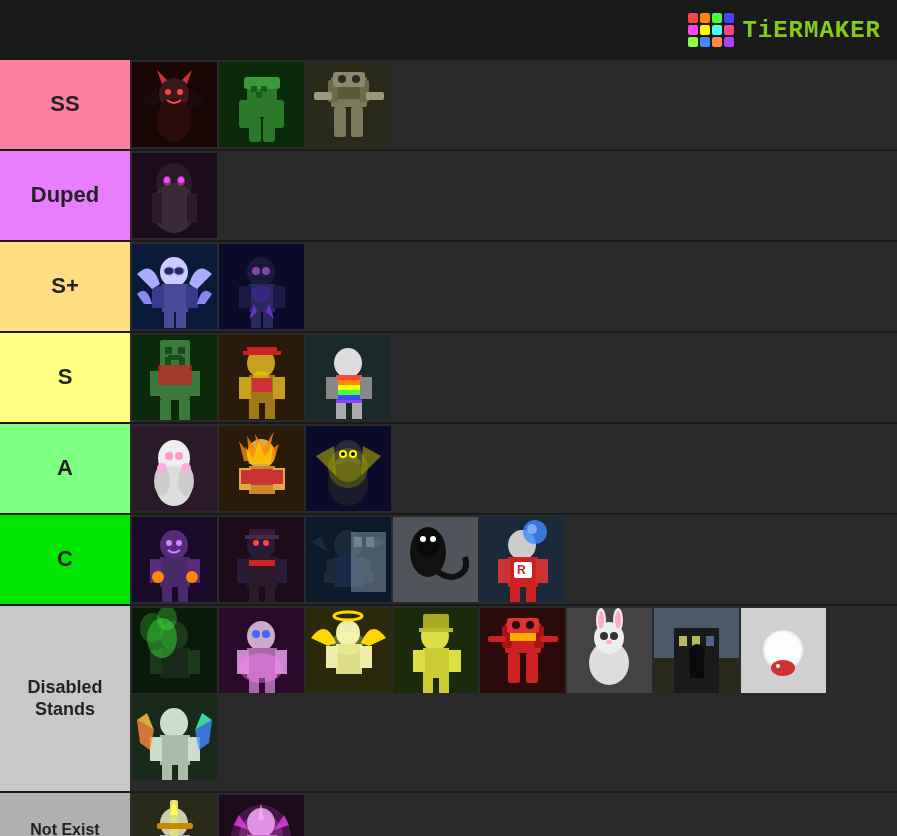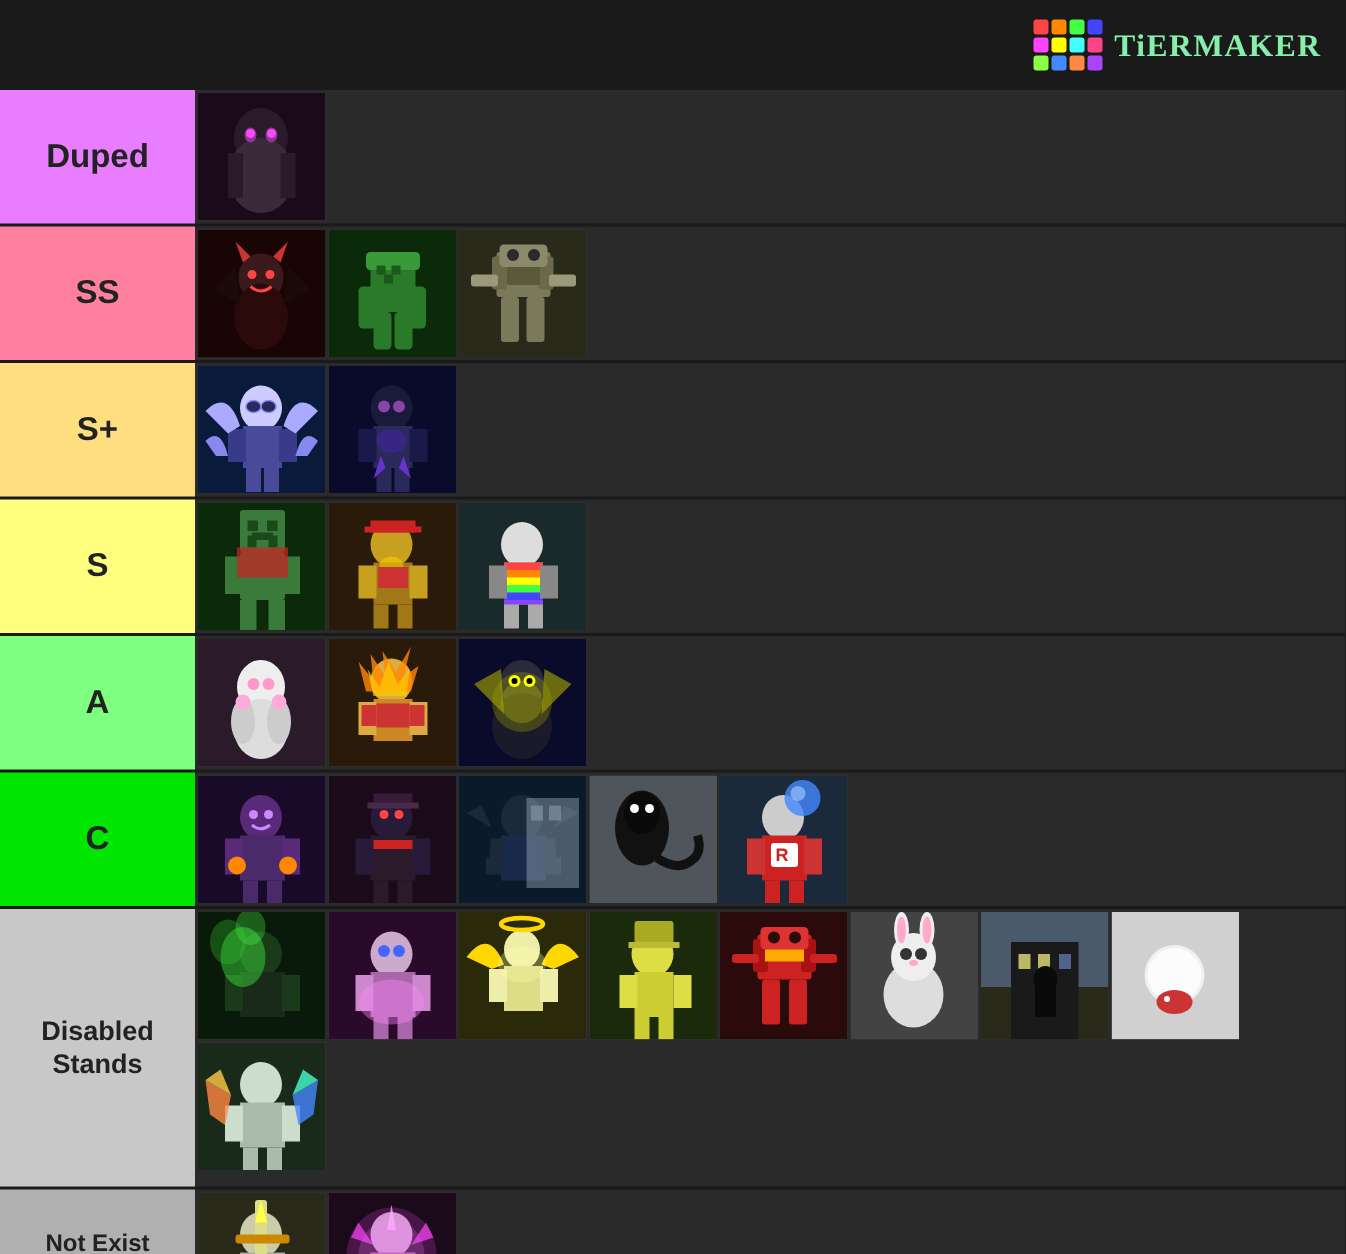--- a/index.html
+++ b/index.html
@@ -32,25 +32,25 @@
       gap: 2px;
     }
 
     .logo-cell {
       width: 10px;
       height: 10px;
       border-radius: 2px;
     }
 
     .logo-title {
-      font-size: 21px;
+      font-size: 24px;
       font-weight: 900;
-      color: #86efac;
+      color: #84cc16;
       letter-spacing: 1px;
-      font-family: Liberation Serif, serif;
+      font-family: Liberation Mono, monospace;
     }
 
     .tier-row {
       display: flex;
       min-height: 90px;
       border-bottom: 2px solid #1a1a1a;
     }
 
     .tier-label {
       width: 130px;
@@ -134,46 +134,20 @@
         <div class="logo-cell" style="background:#ff8844"></div>
         <div class="logo-cell" style="background:#aa44ff"></div>
       </div>
       <span class="logo-title">TiERMAKER</span>
     </div>
   </div>
 
   <div>
 
     <div class="tier-row">
-      <div class="tier-label" style="background:#e87eff;">
-        <span>Duped</span>
-      </div>
-      <div class="tier-items">
-        <div class="tier-item">
-          <div class="tier-item-inner">
-            <svg viewBox="0 0 85 85" xmlns="http://www.w3.org/2000/svg">
-              <rect width="85" height="85" fill="#1a0a1a"></rect>
-              <ellipse cx="42" cy="30" rx="18" ry="20" fill="#2a1a2a"></ellipse>
-              <ellipse cx="42" cy="55" rx="22" ry="25" fill="#3a2a3a"></ellipse>
-              <rect x="20" y="40" width="10" height="30" fill="#2a1a2a"></rect>
-              <rect x="55" y="40" width="10" height="30" fill="#2a1a2a"></rect>
-              <ellipse cx="35" cy="28" rx="4" ry="5" fill="#8a3a8a"></ellipse>
-              <ellipse cx="49" cy="28" rx="4" ry="5" fill="#8a3a8a"></ellipse>
-              <circle cx="35" cy="27" r="3" fill="#ff44ff"></circle>
-              <circle cx="49" cy="27" r="3" fill="#ff44ff"></circle>
-
-              <path d="M20 35 L5 20 L15 40 Z" fill="#1a0a1a"></path>
-              <path d="M65 35 L80 20 L70 40 Z" fill="#1a0a1a"></path>
-            </svg>
-          </div>
-        </div>
-      </div>
-    </div>
-
-    <div class="tier-row">
       <div class="tier-label" style="background:#ff7f9f;">
         <span>SS</span>
       </div>
       <div class="tier-items">
 
         <div class="tier-item">
           <div class="tier-item-inner">
             <svg viewBox="0 0 85 85" xmlns="http://www.w3.org/2000/svg">
               <rect width="85" height="85" fill="#1a0505"></rect>
               <ellipse cx="42" cy="32" rx="15" ry="16" fill="#3a1a1a"></ellipse>
@@ -225,20 +199,46 @@
 
               <rect x="8" y="30" width="18" height="8" fill="#9a9a7a" rx="2"></rect>
               <rect x="60" y="30" width="18" height="8" fill="#9a9a7a" rx="2"></rect>
             </svg>
           </div>
         </div>
       </div>
     </div>
 
     <div class="tier-row">
+      <div class="tier-label" style="background:#e87eff;">
+        <span>Duped</span>
+      </div>
+      <div class="tier-items">
+        <div class="tier-item">
+          <div class="tier-item-inner">
+            <svg viewBox="0 0 85 85" xmlns="http://www.w3.org/2000/svg">
+              <rect width="85" height="85" fill="#1a0a1a"></rect>
+              <ellipse cx="42" cy="30" rx="18" ry="20" fill="#2a1a2a"></ellipse>
+              <ellipse cx="42" cy="55" rx="22" ry="25" fill="#3a2a3a"></ellipse>
+              <rect x="20" y="40" width="10" height="30" fill="#2a1a2a"></rect>
+              <rect x="55" y="40" width="10" height="30" fill="#2a1a2a"></rect>
+              <ellipse cx="35" cy="28" rx="4" ry="5" fill="#8a3a8a"></ellipse>
+              <ellipse cx="49" cy="28" rx="4" ry="5" fill="#8a3a8a"></ellipse>
+              <circle cx="35" cy="27" r="3" fill="#ff44ff"></circle>
+              <circle cx="49" cy="27" r="3" fill="#ff44ff"></circle>
+
+              <path d="M20 35 L5 20 L15 40 Z" fill="#1a0a1a"></path>
+              <path d="M65 35 L80 20 L70 40 Z" fill="#1a0a1a"></path>
+            </svg>
+          </div>
+        </div>
+      </div>
+    </div>
+
+    <div class="tier-row">
       <div class="tier-label" style="background:#ffde7f;">
         <span>S+</span>
       </div>
       <div class="tier-items">
 
         <div class="tier-item">
           <div class="tier-item-inner">
             <svg viewBox="0 0 85 85" xmlns="http://www.w3.org/2000/svg">
               <rect width="85" height="85" fill="#0a1a3a"></rect>
               <ellipse cx="42" cy="28" rx="14" ry="15" fill="#ccccff"></ellipse>

